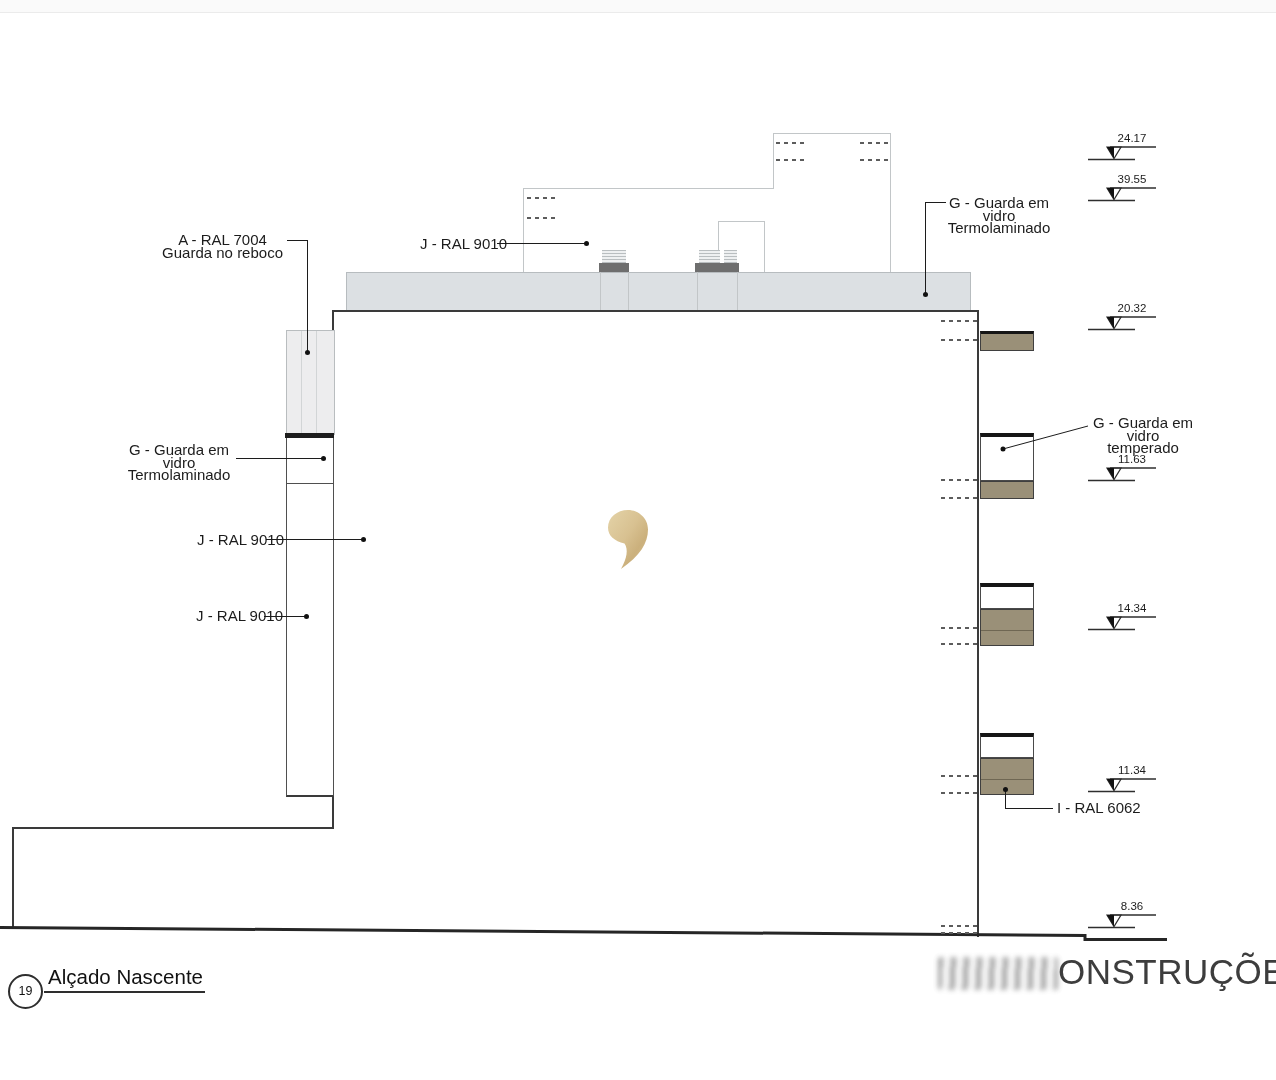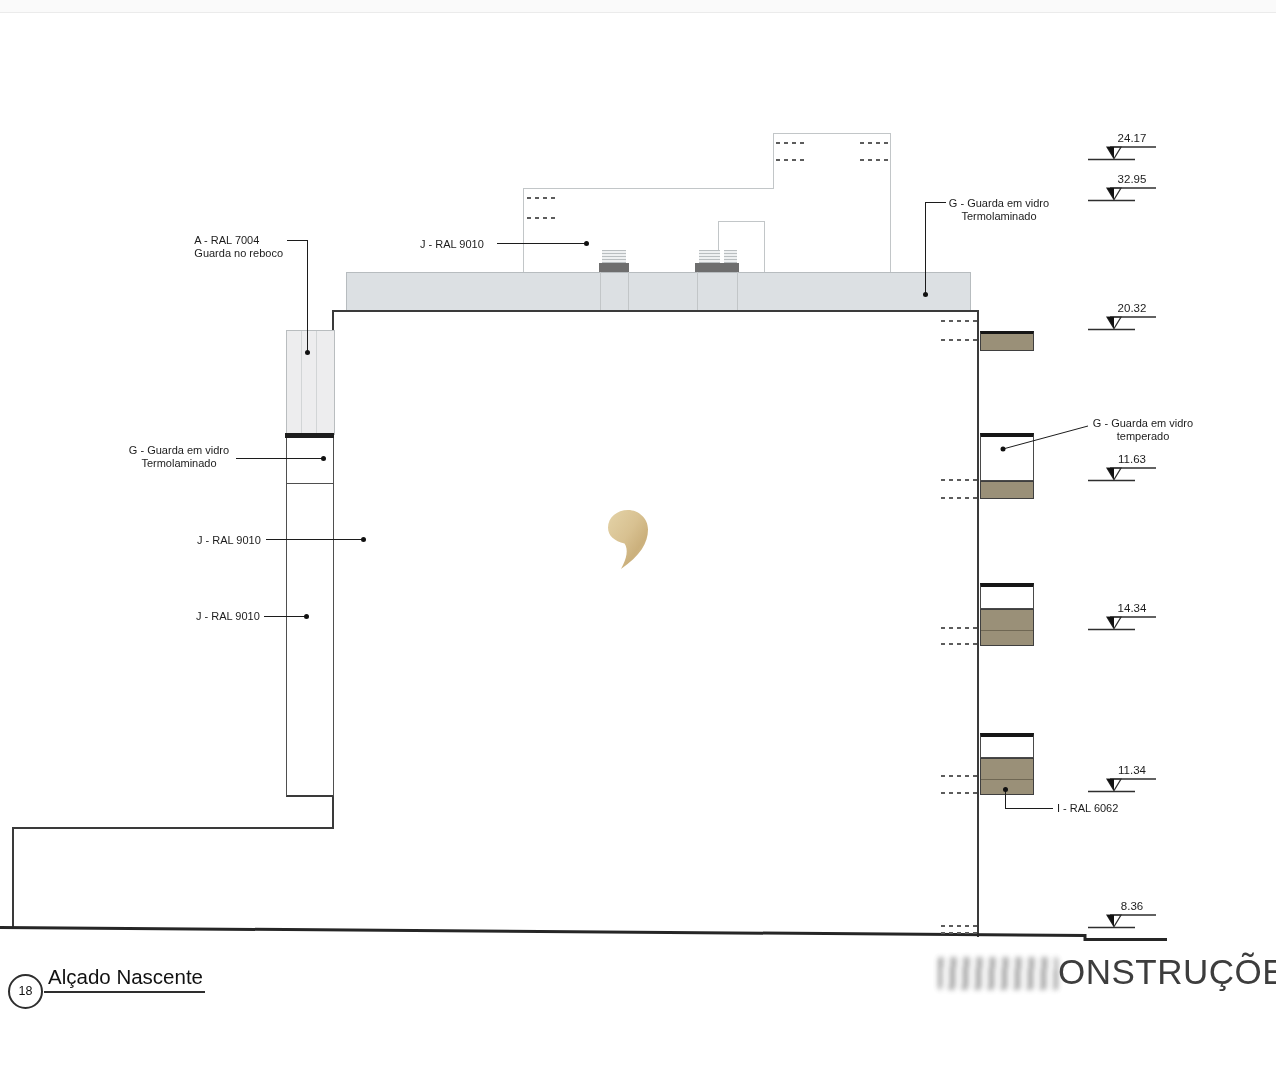--- a/index.html
+++ b/index.html
@@ -28,22 +28,22 @@
   .panel{position:absolute;background:#ededee;border:1px solid #b9bdbf;}
   .blackband{position:absolute;background:#1d1d1d;}
   .colbox{position:absolute;background:#fff;border-left:1px solid #4f4f4f;
     border-right:1px solid #4f4f4f;border-bottom:2px solid #3a3a3a;}
   
   .slab{position:absolute;background:#9a9078;border:1px solid #3f3f3f;box-sizing:border-box;}
   .glass{position:absolute;background:#fff;border:1px solid #4a4a4a;
     border-top:4px solid #161616;box-sizing:border-box;}
   .slabline{position:absolute;background:#6f6753;height:1px;}
   
-  .note{position:absolute;font-size:11px;line-height:12.5px;color:#1c1c1c;white-space:nowrap;}
-  .note.r{text-align:left;}
+  .note{position:absolute;font-size:15px;line-height:12.5px;color:#1c1c1c;white-space:nowrap;}
+  .note.r{text-align:center;}
   .note.c{text-align:center;white-space:normal;}
   .note span{display:block;}
   
   .lvl-marker{position:absolute;width:70px;height:28px;}
   .lvl-marker .lvl{position:absolute;left:20px;top:-2px;width:48px;text-align:center;
     font-size:11.5px;color:#1c1c1c;}
   .lvl-marker svg{position:absolute;left:0;top:12px;}
   
   .badge{position:absolute;left:8px;top:974px;width:35px;height:35px;border:2px solid #2e2e2e;
     border-radius:50%;box-sizing:border-box;text-align:center;line-height:31px;font-size:12.5px;color:#111;}
@@ -187,21 +187,21 @@
   <div class="lvl-marker" style="left:1088px;top:134px">
     <span class="lvl">24.17</span>
     <svg width="70" height="15" viewBox="0 0 70 15">
       <line x1="22" y1="1" x2="68" y2="1" stroke="#2e2e2e" stroke-width="1.6"></line>
       <polygon points="19,1 33,1 26,12.5" fill="none" stroke="#2e2e2e" stroke-width="1.2"></polygon>
       <polygon points="19,1 26,1 26,12.5" fill="#111"></polygon>
       <line x1="0" y1="13.5" x2="47" y2="13.5" stroke="#2e2e2e" stroke-width="1.6"></line>
     </svg>
   </div>
   <div class="lvl-marker" style="left:1088px;top:175px">
-    <span class="lvl">32.95</span>
+    <span class="lvl">39.55</span>
     <svg width="70" height="15" viewBox="0 0 70 15">
       <line x1="22" y1="1" x2="68" y2="1" stroke="#2e2e2e" stroke-width="1.6"></line>
       <polygon points="19,1 33,1 26,12.5" fill="none" stroke="#2e2e2e" stroke-width="1.2"></polygon>
       <polygon points="19,1 26,1 26,12.5" fill="#111"></polygon>
       <line x1="0" y1="13.5" x2="47" y2="13.5" stroke="#2e2e2e" stroke-width="1.6"></line>
     </svg>
   </div>
   <div class="lvl-marker" style="left:1088px;top:304px">
     <span class="lvl">20.32</span>
     <svg width="70" height="15" viewBox="0 0 70 15">
@@ -254,21 +254,21 @@
         <stop offset="0" stop-color="#e4d3a8"></stop>
         <stop offset="0.45" stop-color="#d8c191"></stop>
         <stop offset="0.7" stop-color="#cbb07c"></stop>
         <stop offset="1" stop-color="#d6c194"></stop>
       </linearGradient>
     </defs>
     <path d="M21 1 C32 1 41 9.5 41 20.5 C41 34 33 47 14 60 C20 49 21.5 40.5 17.5 34.5 C7.5 32 1 27 1 18.5 C1 8.5 10 1 21 1 Z" fill="url(#gold)"></path>
   </svg>
 
   <div class="badge">
-    <span>18</span>
+    <span>19</span>
   </div>
   <div class="title">Alçado Nascente</div>
   <div class="title-rule"></div>
 
   <div class="wm-smudge"></div>
   <div class="wm-text">ONSTRUÇÕES</div>
 
 </div>
 
 </body></html>

